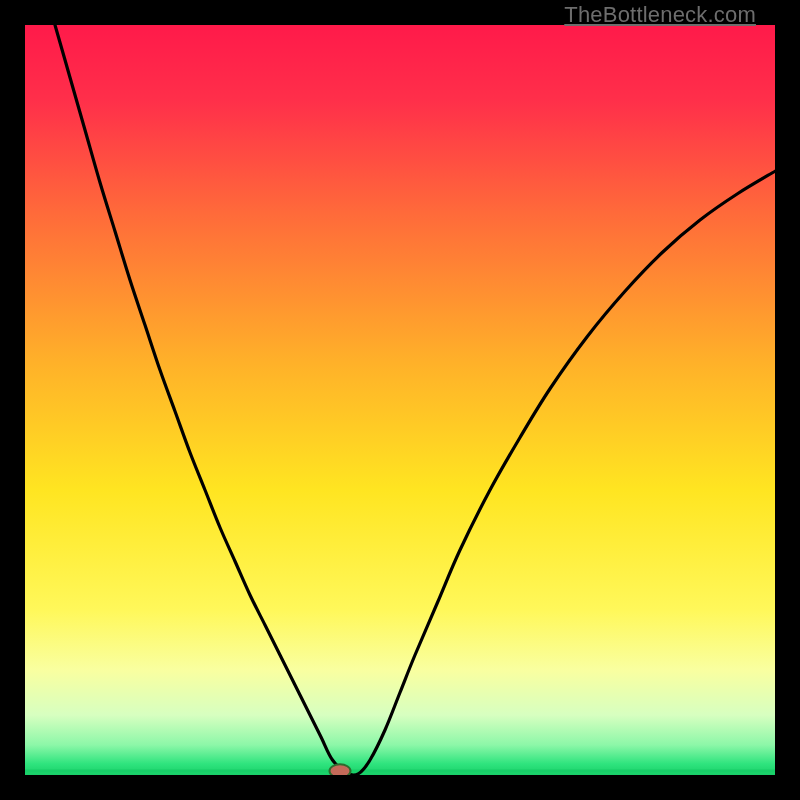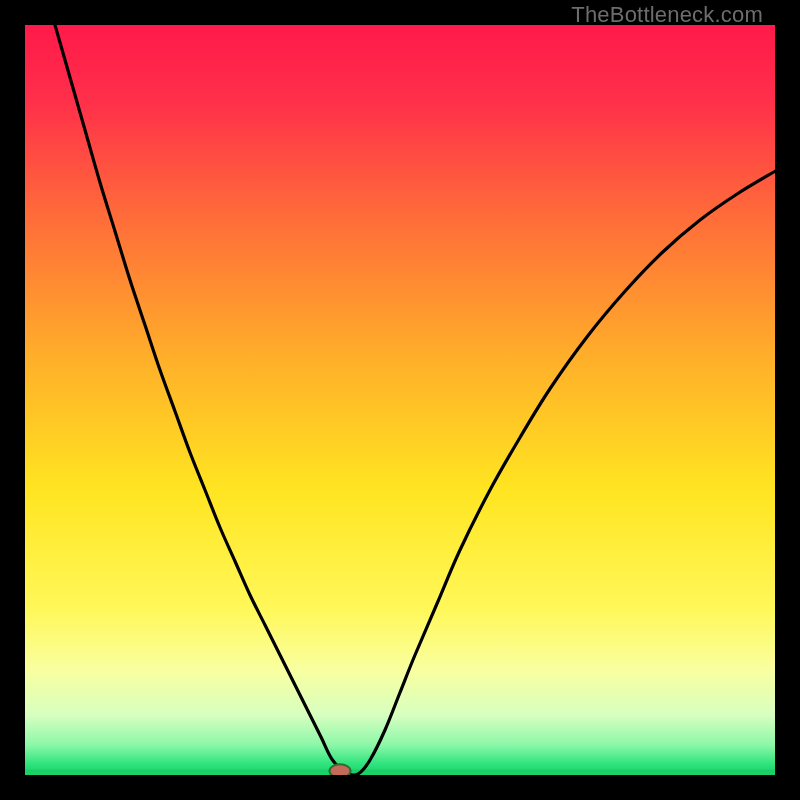--- a/index.html
+++ b/index.html
@@ -22,25 +22,26 @@
   .plot-area {
     position: absolute;
     left: 0;
     top: 0;
     width: 750px;
     height: 750px;
   }
   .watermark {
     position: absolute;
     top: 2px;
-    right: 37px;
+    right: 44px;
     color: #6d6d6d;
     font-size: 22px;
     font-weight: 400;
     letter-spacing: 0.2px;
+    text-decoration: underline;
   }
   svg { display: block; }
 </style>
 </head>
 <body>
 
 <div class="frame">
   <svg class="plot-area" viewBox="0 0 750 750" width="750" height="750" xmlns="http://www.w3.org/2000/svg">
     <defs>
       <linearGradient id="bg-grad" x1="0" y1="0" x2="0" y2="1">

